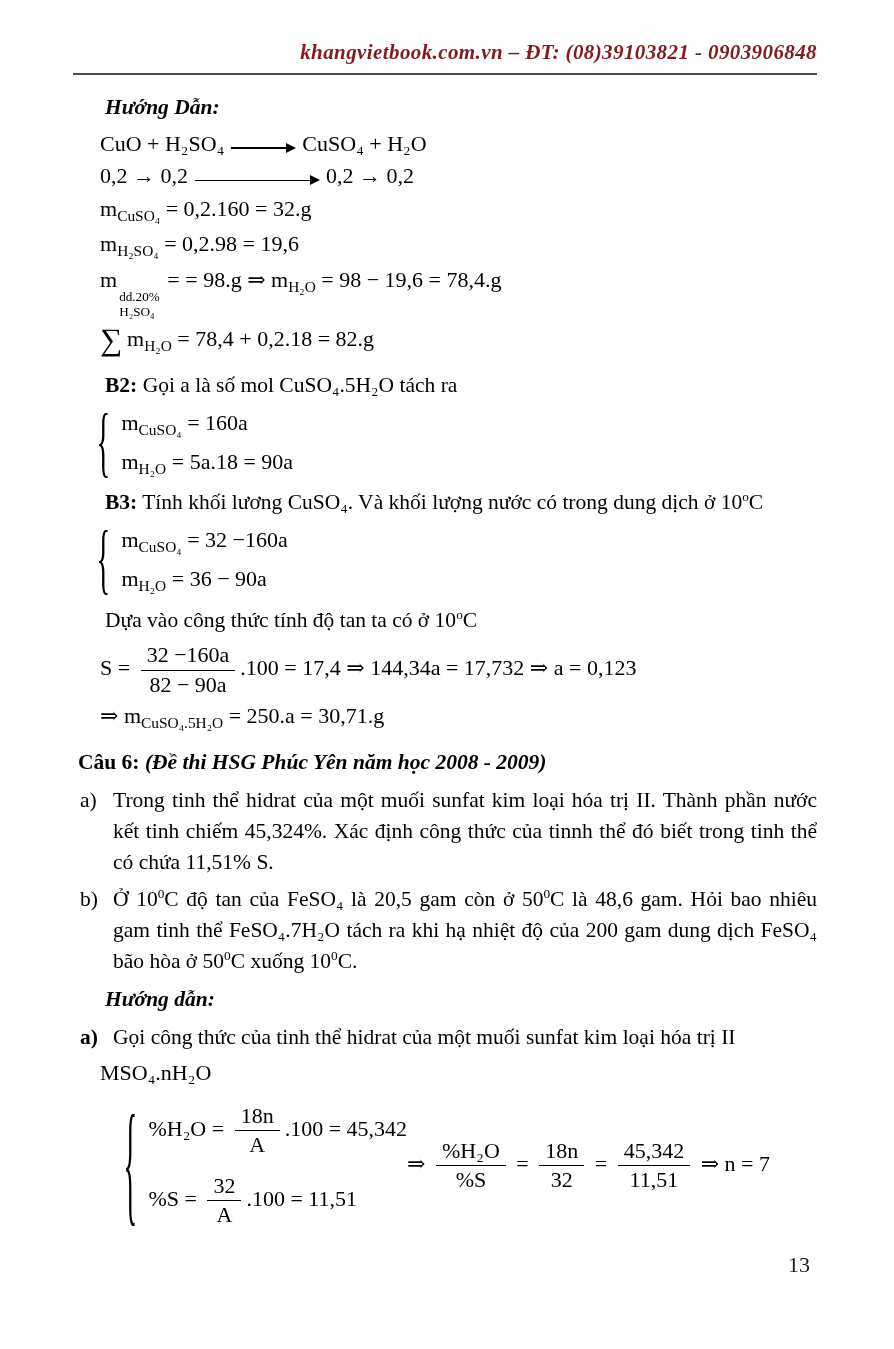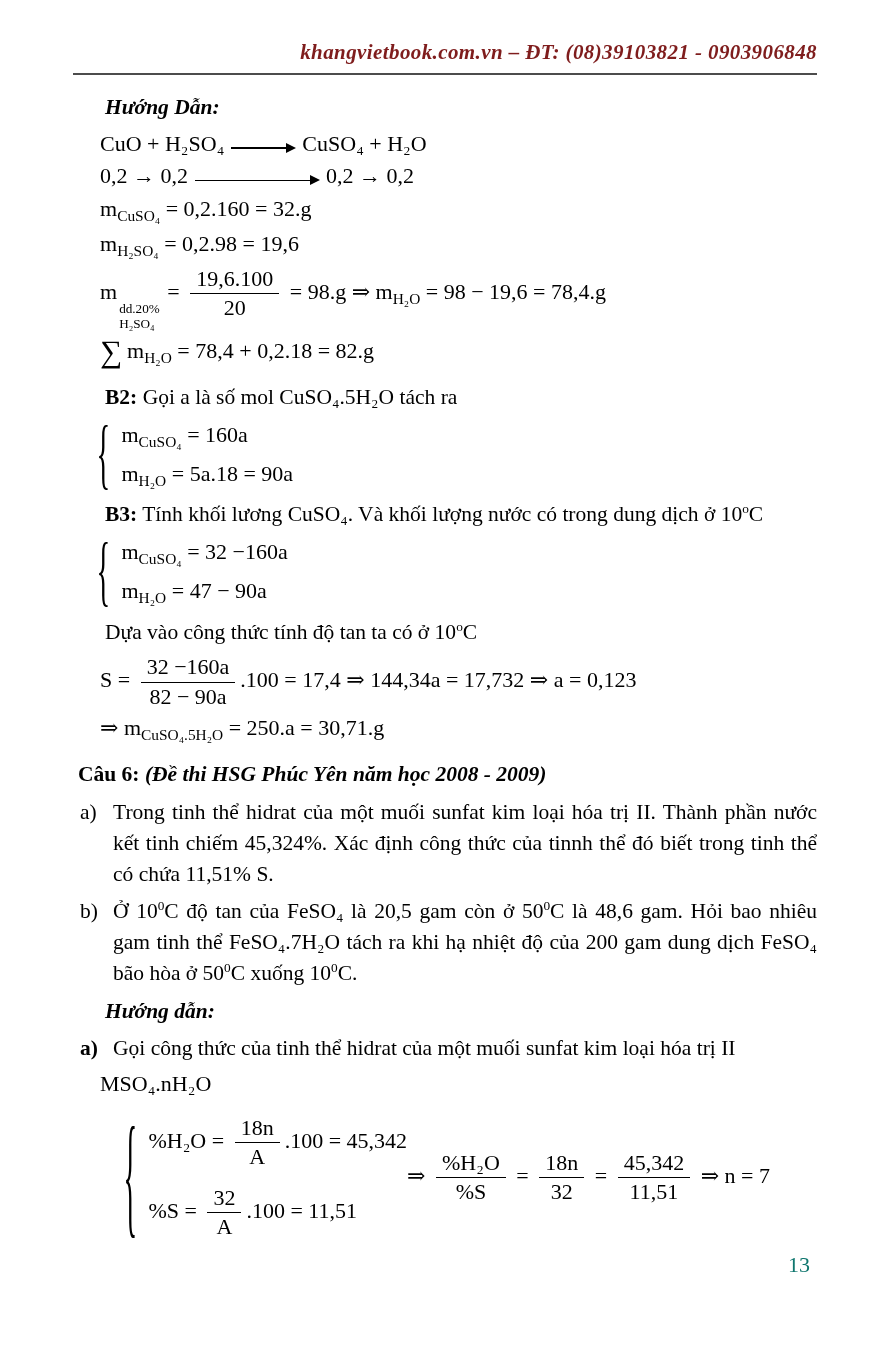--- a/index.html
+++ b/index.html
@@ -51,21 +51,21 @@
   .cases.tall .brace{transform:scaleY(5.2) scaleX(1.1);}
   .case-lines{display:flex;flex-direction:column;gap:8px;}
   .cases.tall .case-lines{gap:14px;}
   .case-line{line-height:1.3;}
   .li{display:flex;margin:6px 0;line-height:1.44;}
   .li .mk{width:33px;flex:none;padding-left:7px;}
   .li .bd{flex:1;text-align:justify;}
   .eqrow{display:flex;align-items:center;margin:8px 0;padding-left:27px;font-size:22px;}
   .eqrow .after{white-space:nowrap;}
   .pageno{
-    position:absolute;top:1252px;right:84px;font-size:22px;color:#0f766e;line-height:1.2;
+    position:absolute;top:1252px;right:84px;font-size:22px;color:#0f172a;line-height:1.2;
   }
 </style>
 </head>
 <body>
 
 <div class="page">
   <div class="header">khangvietbook.com.vn – ĐT: (08)39103821 - 0903906848</div>
   <div class="header-rule"></div>
   <div class="content">
       <div class="p ind32"><span class="b i">Hướng Dẫn:</span></div>
@@ -75,39 +75,36 @@
         </span><span> CuSO₄ + H₂O</span></div>
       <div class="eq"><span>0,2 → 0,2 </span><span class="arr lg">
           <span class="shaft"></span>
           <span class="head"></span>
         </span><span> 0,2 → 0,2</span></div>
       <div class="eq"><span>m</span><sub class="sb">CuSO₄</sub><span> = 0,2.160 = 32.g</span></div>
       <div class="eq"><span>m</span><sub class="sb">H₂SO₄</sub><span> = 0,2.98 = 19,6</span></div>
       <div class="eq"><span>m</span><span class="ss">
           <span>dd.20%</span>
           <span>H₂SO₄</span>
-        </span><span> = </span><span class="frac">
-          <span class="fn">19,6.100</span>
-          <span class="fd">20</span>
-        </span><span> = 98.g ⇒ m</span><sub class="sb">H₂O</sub><span> = 98 − 19,6 = 78,4.g</span></div>
+        </span><span> = </span><span> = 98.g ⇒ m</span><sub class="sb">H₂O</sub><span> = 98 − 19,6 = 78,4.g</span></div>
       <div class="eq mt16"><span class="sum">∑</span><span>m</span><sub class="sb">H₂O</sub><span> = 78,4 + 0,2.18 = 82.g</span></div>
       <div class="p ind32 mt14"><span class="b">B2:</span><span> Gọi a là số mol CuSO₄.5H₂O tách ra</span></div>
       <div class="cases">
         <span class="brace">{</span>
         <div class="case-lines">
           <div class="case-line"><span>m</span><sub class="sb">CuSO₄</sub><span> = 160a</span></div>
           <div class="case-line"><span>m</span><sub class="sb">H₂O</sub><span> = 5a.18 = 90a</span></div>
         </div>
       </div>
       <div class="p ind32"><span class="b">B3:</span><span> Tính khối lương CuSO₄. Và khối lượng nước có trong dung dịch ở 10</span><sup class="sp">o</sup><span>C</span></div>
       <div class="cases">
         <span class="brace">{</span>
         <div class="case-lines">
           <div class="case-line"><span>m</span><sub class="sb">CuSO₄</sub><span> = 32 −160a</span></div>
-          <div class="case-line"><span>m</span><sub class="sb">H₂O</sub><span> = 47 − 90a</span></div>
+          <div class="case-line"><span>m</span><sub class="sb">H₂O</sub><span> = 36 − 90a</span></div>
         </div>
       </div>
       <div class="p ind32"><span>Dựa vào công thức tính độ tan ta có ở 10</span><sup class="sp">o</sup><span>C</span></div>
       <div class="eq"><span>S = </span><span class="frac">
           <span class="fn">32 −160a</span>
           <span class="fd">82 − 90a</span>
         </span><span>.100 = 17,4 ⇒ 144,34a = 17,732 ⇒ a = 0,123</span></div>
       <div class="eq"><span>⇒ m</span><sub class="sb">CuSO₄.5H₂O</sub><span> = 250.a = 30,71.g</span></div>
       <div class="p ind5 mt14"><span class="b">Câu 6: </span><span class="b i">(Đề thi HSG Phúc Yên năm học 2008 - 2009)</span></div>
       <div class="li">

